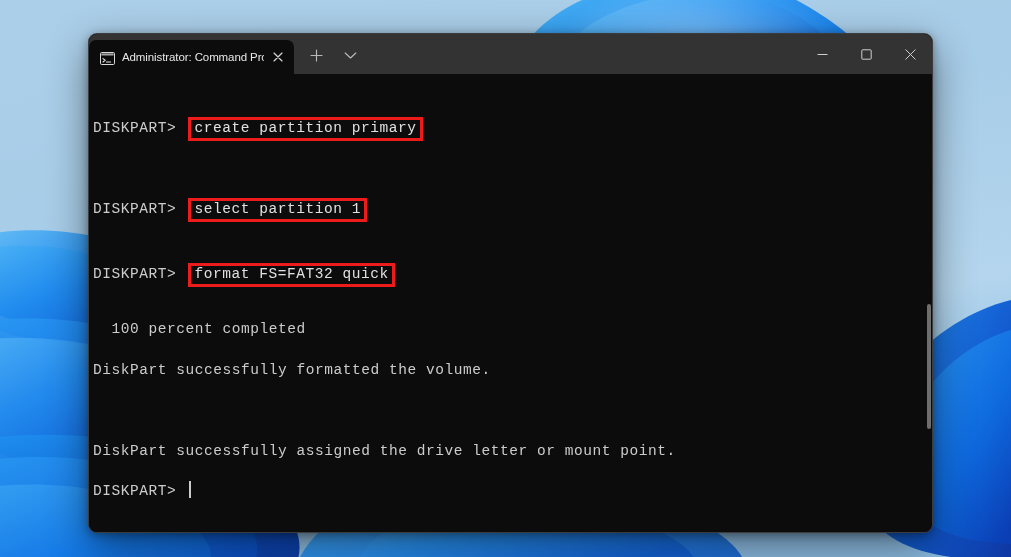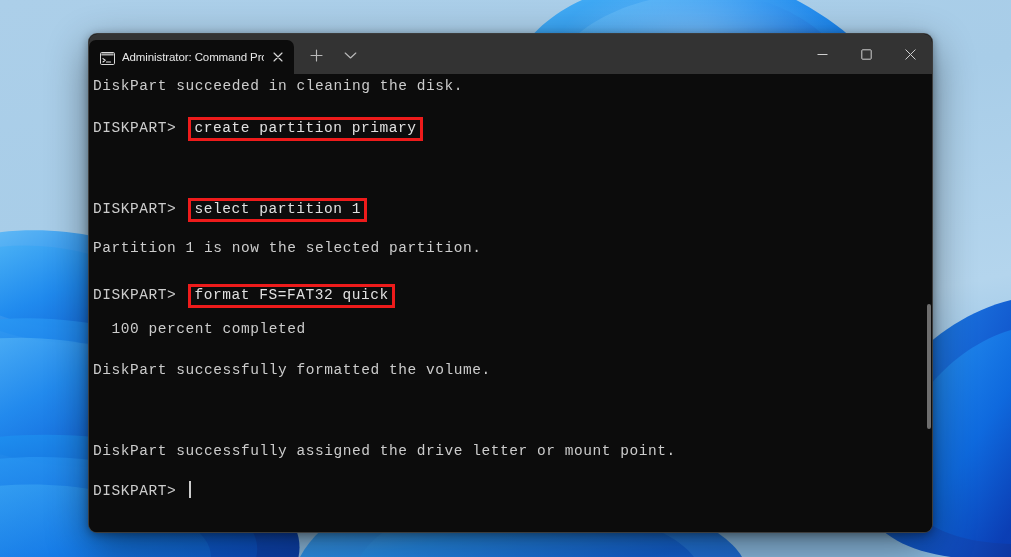--- a/index.html
+++ b/index.html
@@ -366,25 +366,23 @@
               <path d="M0.8 0.8 L10.2 10.2 M10.2 0.8 L0.8 10.2" stroke="#cfcfcf" stroke-width="1" stroke-linecap="round"></path>
             </svg>
           </span>
         </div>
       </div>
 
     </div>
 
     <div id="terminal-body">
       <div id="console-lines">
-          <div class="cline" style="top: 2px;"><span class="seg">DiskPart succeeded in cleaning the disk.</span></div>
           <div class="cline" style="top: 42.5px;"><span class="seg">DISKPART&gt; </span><span class="hl" style="border-color: rgb(238, 27, 27);">create partition primary</span></div>
           <div class="cline" style="top: 123.5px;"><span class="seg">DISKPART&gt; </span><span class="hl" style="border-color: rgb(238, 27, 27);">select partition 1</span></div>
-          <div class="cline" style="top: 164px;"><span class="seg">Partition 1 is now the selected partition.</span></div>
-          <div class="cline" style="top: 210px;"><span class="seg">DISKPART&gt; </span><span class="hl" style="border-color: rgb(238, 27, 27);">format FS=FAT32 quick</span></div>
+          <div class="cline" style="top: 189px;"><span class="seg">DISKPART&gt; </span><span class="hl" style="border-color: rgb(238, 27, 27);">format FS=FAT32 quick</span></div>
           <div class="cline" style="top: 245px;"><span class="seg">  100 percent completed</span></div>
           <div class="cline" style="top: 285.5px;"><span class="seg">DiskPart successfully formatted the volume.</span></div>
           <div class="cline" style="top: 366.5px;"><span class="seg">DiskPart successfully assigned the drive letter or mount point.</span></div>
           <div class="cline" style="top: 407px;"><span class="seg">DISKPART&gt; </span><span class="cursor"></span></div>
         </div>
 
       <div id="scrollbar-track">
         <div id="scrollbar-thumb"></div>
       </div>
     </div>

